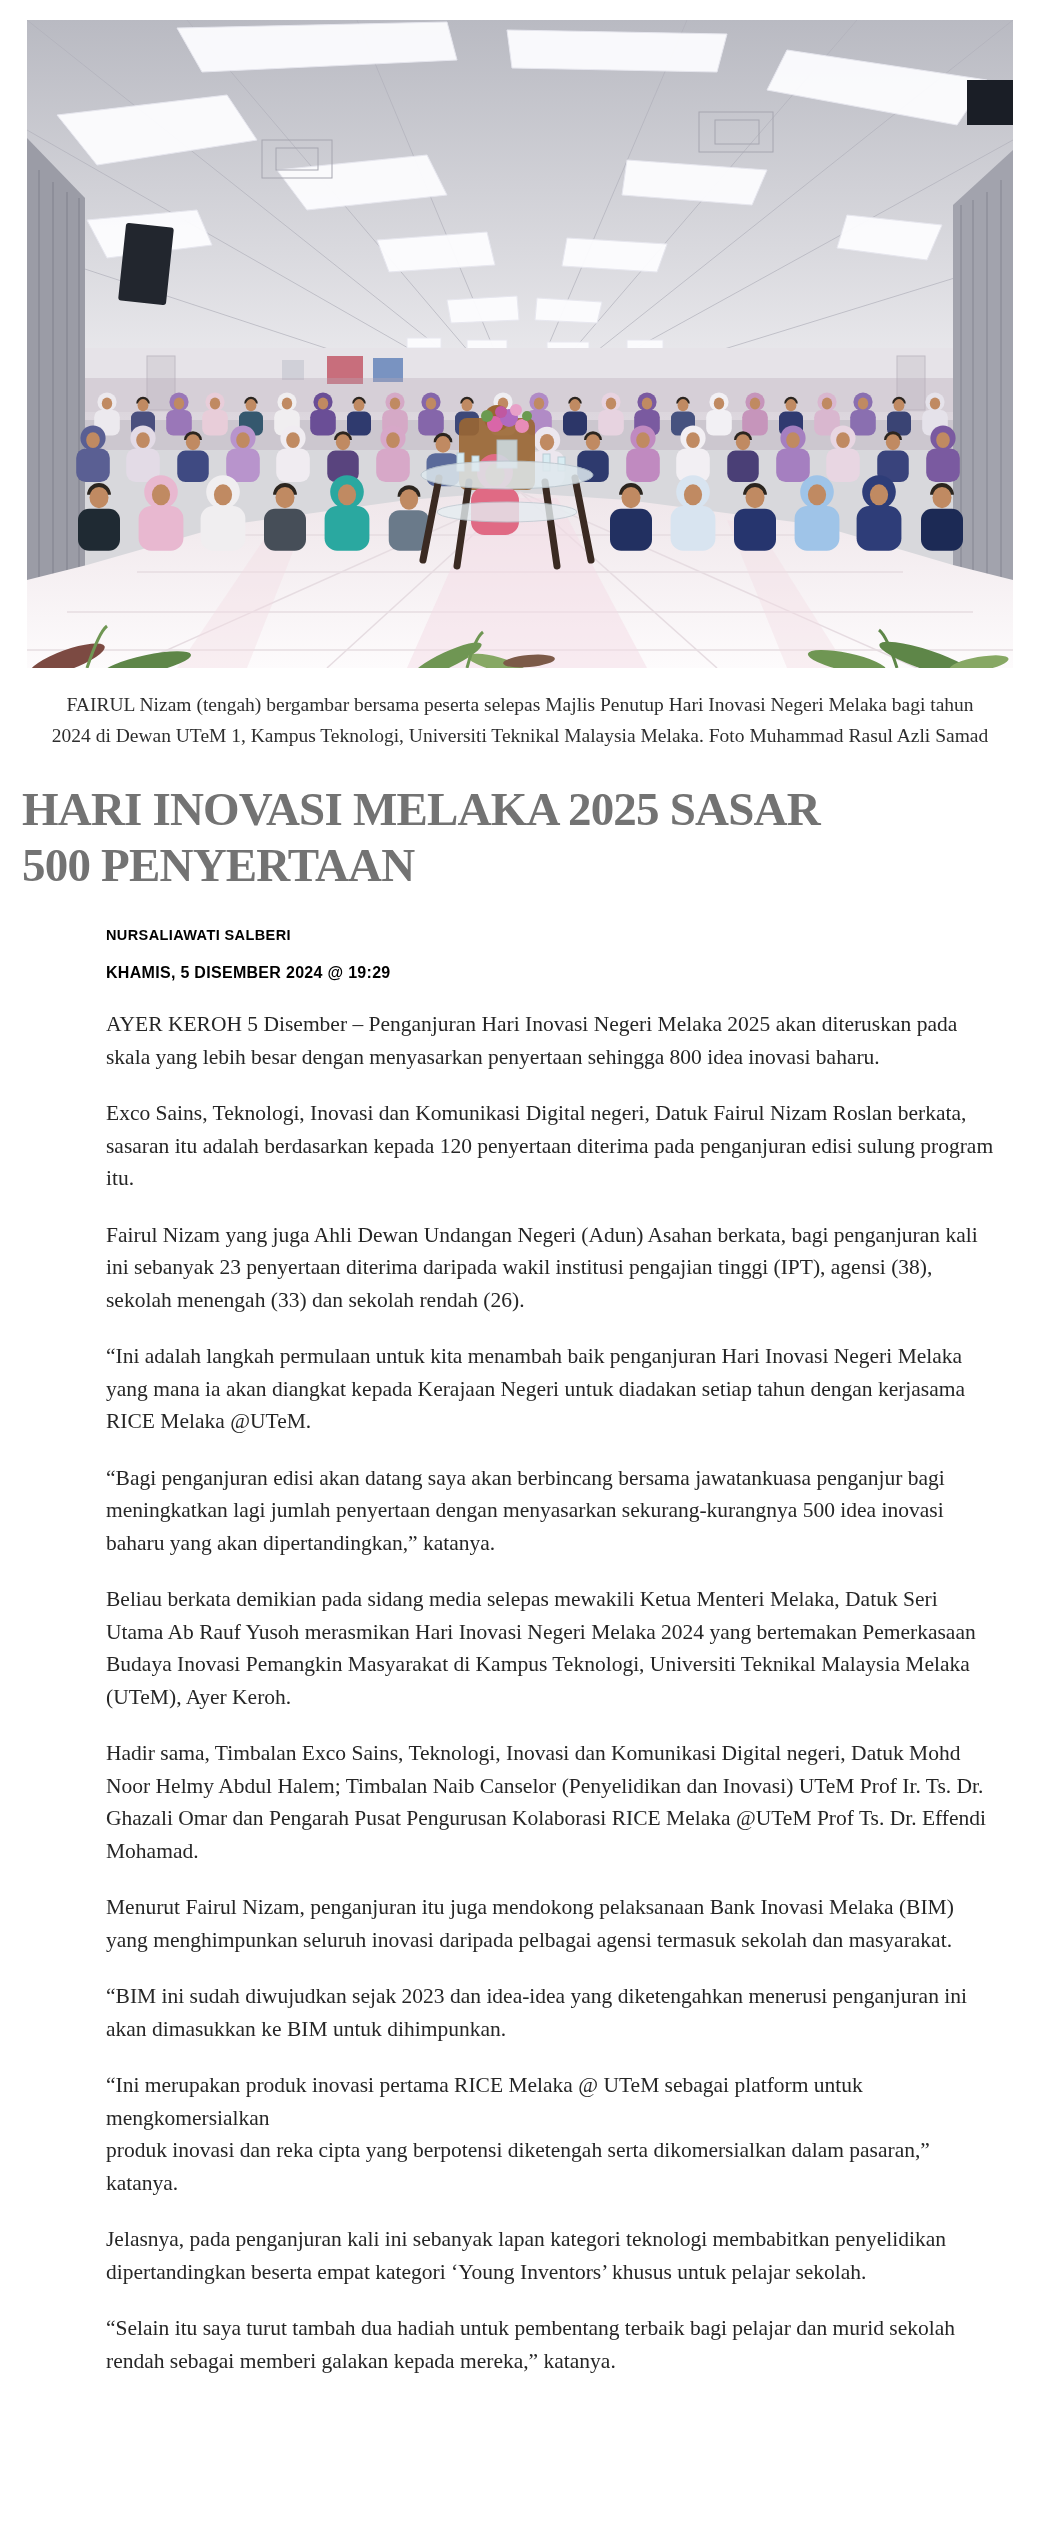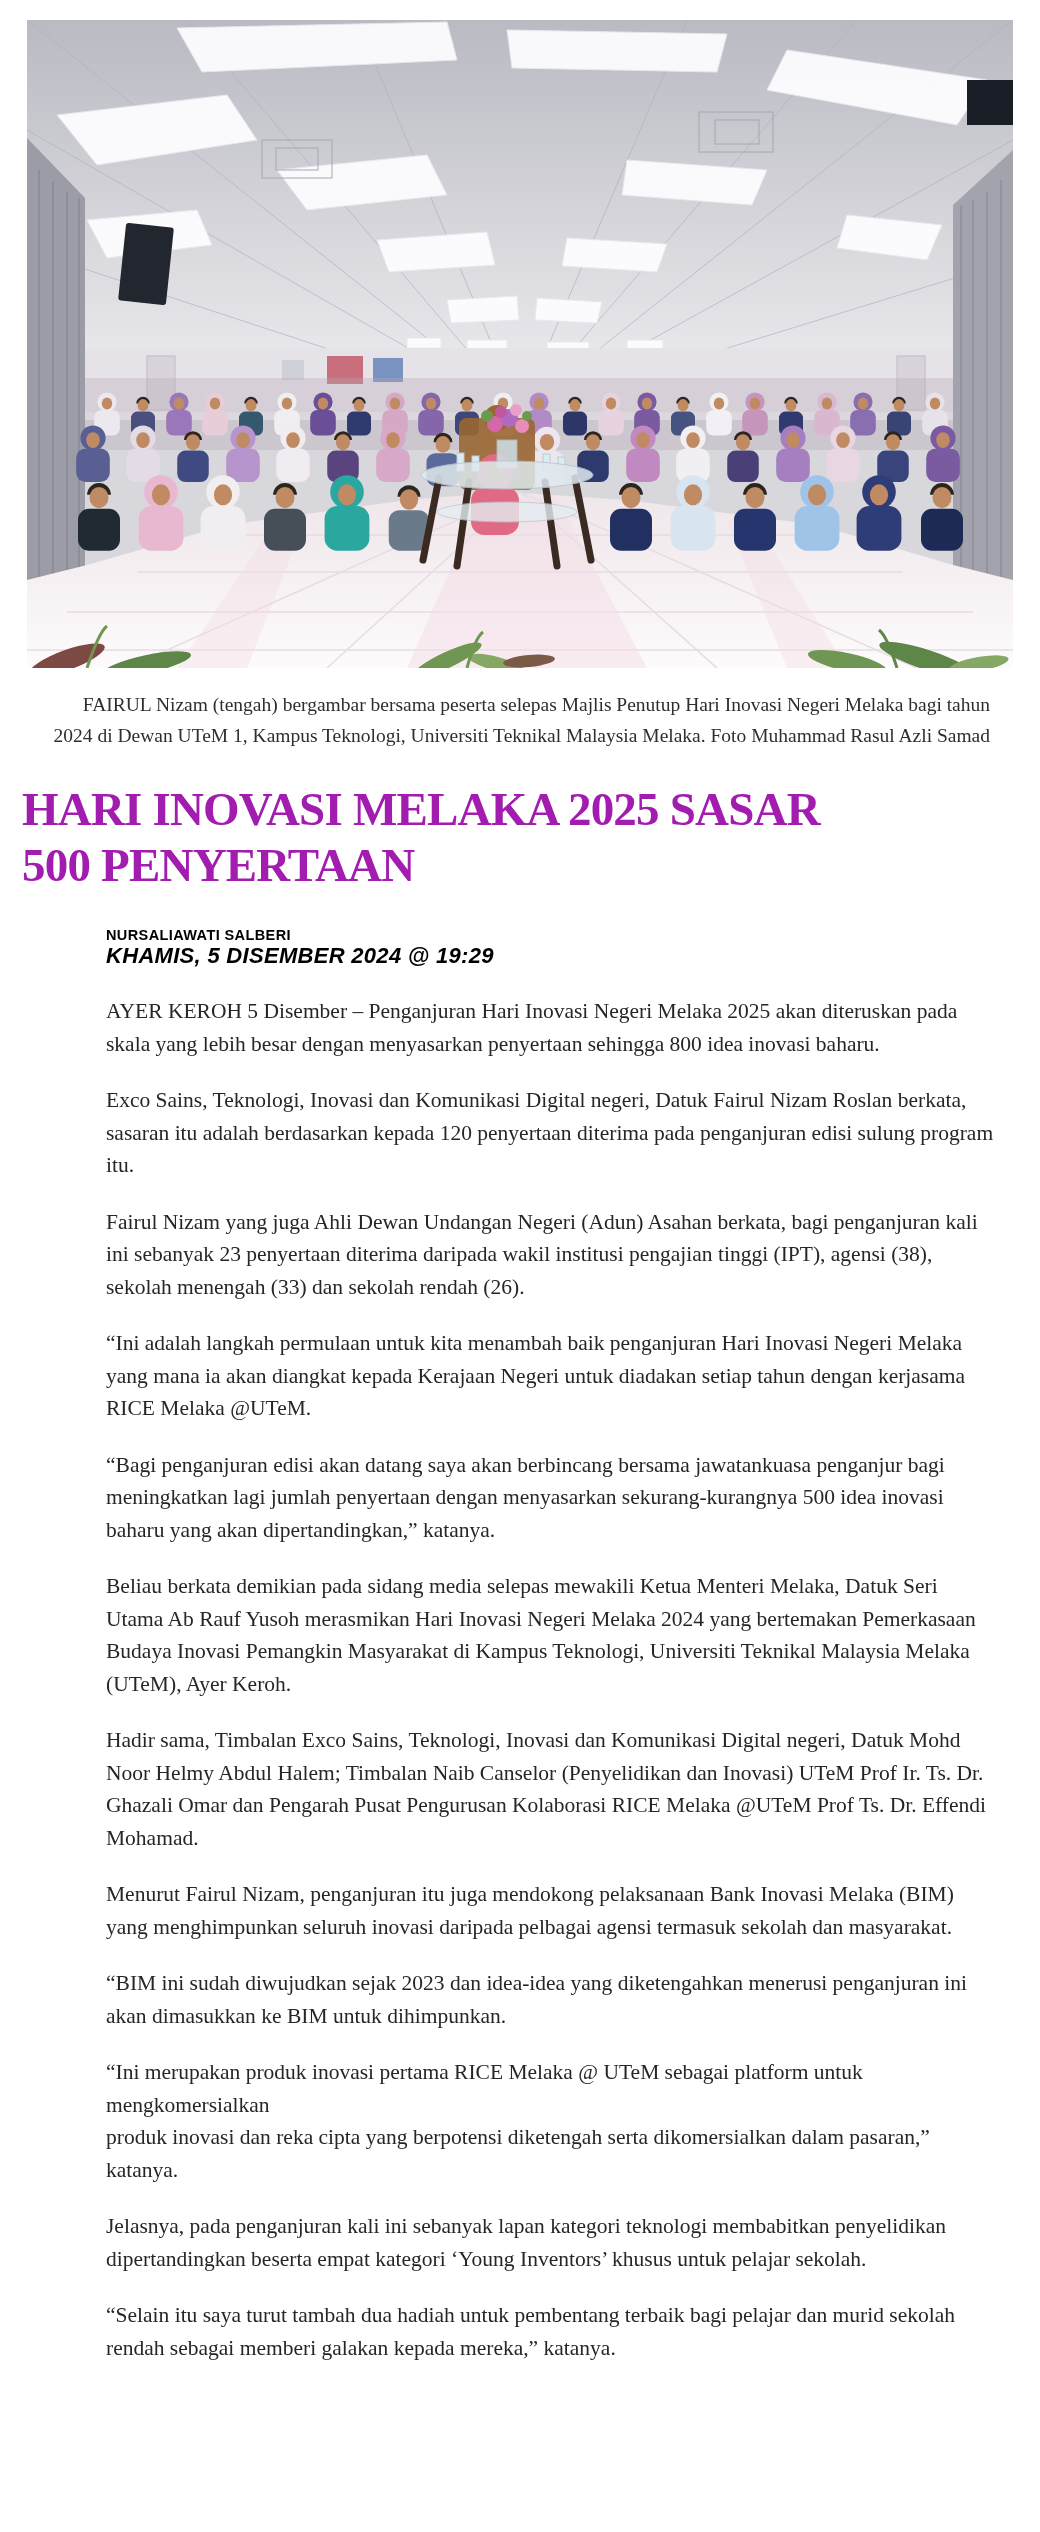--- a/index.html
+++ b/index.html
@@ -4,35 +4,35 @@
 <style>
   html,body{margin:0;padding:0;background:#ffffff;}
   body{width:1040px;font-family:"Liberation Serif","DejaVu Serif",serif;color:#262626;}
   .page{width:1040px;min-height:2532px;background:#fff;}
 
   
   figure{margin:20px 27px 0 27px;padding:0;}
   .photo{width:986px;height:648px;overflow:hidden;background:#d8d8dc;}
   .photo svg{display:block;}
   figcaption{
-    margin:21px auto 0 auto;width:940px;text-align:right;
+    margin:21px auto 0 auto;width:940px;text-align:center;
     font-size:19.5px;line-height:31px;color:#2e2e2e;
   }
 
   
   h1{
     margin:30px 80px 0 22px;
-    font-size:47px;line-height:56px;font-weight:700;letter-spacing:-0.8px;color:#a21caf;
+    font-size:47px;line-height:56px;font-weight:700;letter-spacing:-0.8px;color:#737373;
   }
   h1 span{display:block;}
 
   
   .byline{margin:34px 0 0 106px;font-family:"Liberation Sans",sans-serif;font-weight:700;color:#000000;}
   .byline .author{font-size:14.5px;letter-spacing:.4px;cursor:pointer;}
-  .byline .date{font-size:22px;letter-spacing:.3px;margin-top:0;font-style:italic;}
+  .byline .date{font-size:16px;letter-spacing:.3px;margin-top:21px;}
 
   
   .read-time{margin:58px 0 0 106px;display:flex;align-items:center;gap:13px;font-size:21.5px;color:#191919;}
   .read-time .label{font-weight:700;}
   .read-time .icon{display:inline-flex;flex:0 0 auto;}
 
   
   .article-body{margin:26px 40px 0 106px;width:894px;}
   .article-body p{
     margin:0 0 24px 0;font-size:21.5px;line-height:32.5px;color:#262626;

